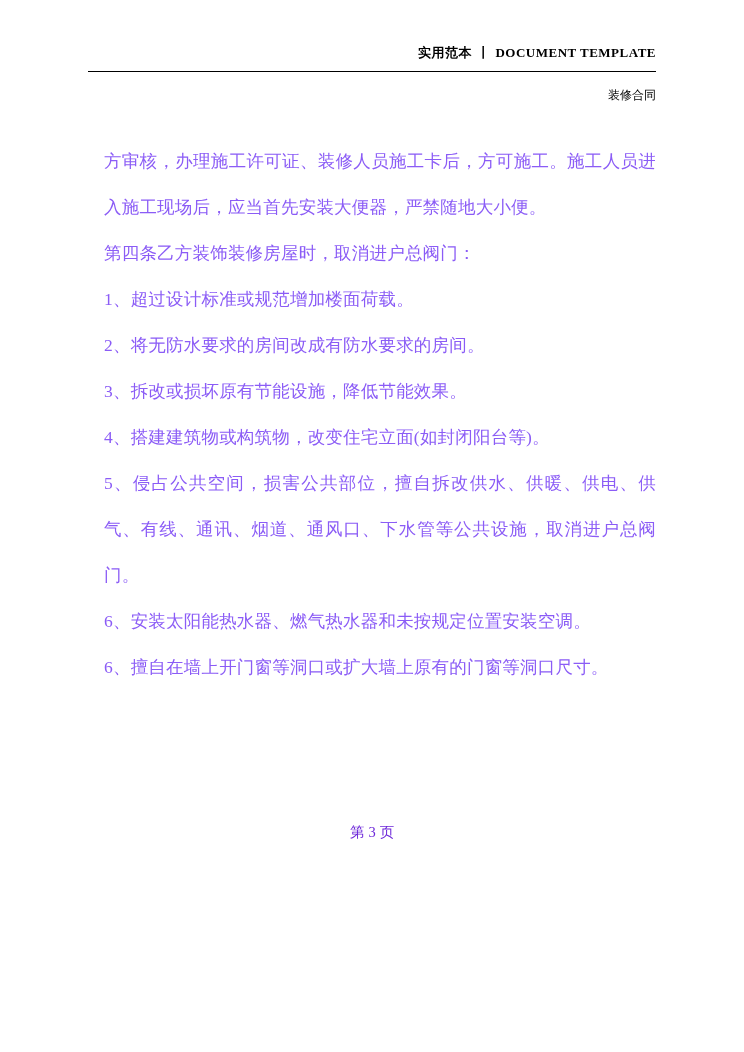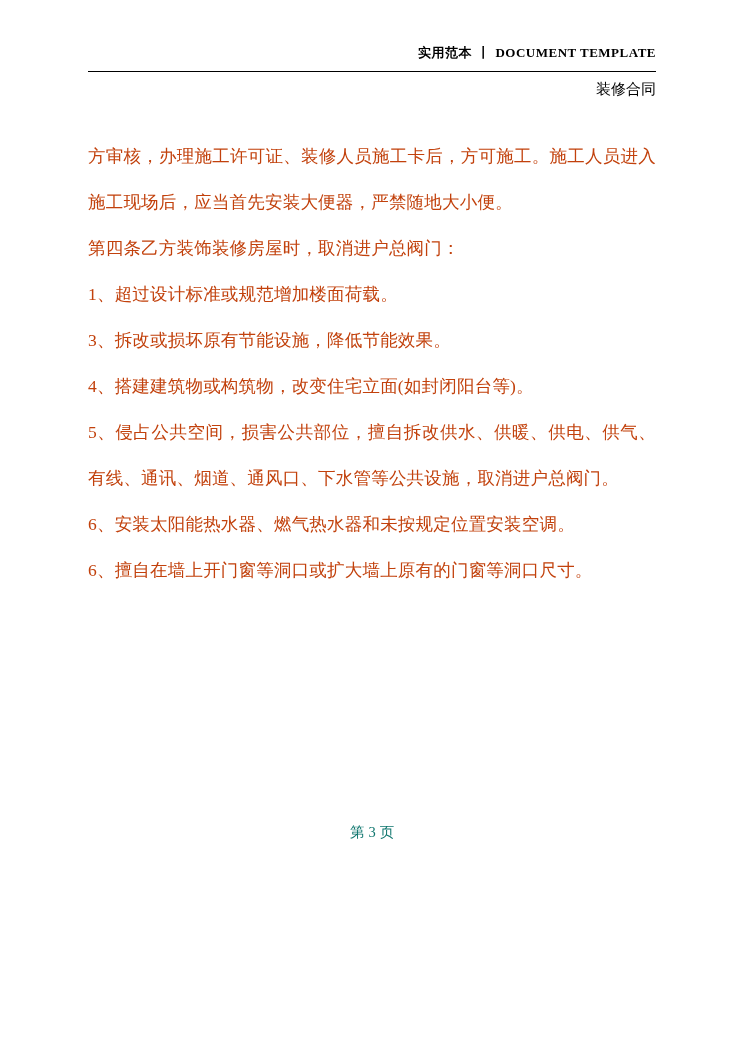--- a/index.html
+++ b/index.html
@@ -36,51 +36,51 @@
   .header-line-1 .sep {
     font-weight: bold;
     padding: 0 5px;
   }
   .header-rule {
     margin-top: 9px;
     border-bottom: 1.2px solid #000;
     width: 100%;
   }
   .header-line-2 {
-    margin-top: 8px;
+    margin-top: 15px;
     text-align: right;
     font-family: "Liberation Sans", "DejaVu Sans", sans-serif;
-    font-size: 15px;
+    font-size: 12px;
     color: #000;
   }
   .content {
     margin-top: 34px;
   }
   .content p {
-    margin: 0 0 0 0;
+    margin: 0 0 0 16px;
     font-family: "Liberation Serif", "DejaVu Serif", serif;
     font-size: 17.5px;
     line-height: 46px;
     text-align: justify;
     text-justify: inter-ideograph;
     letter-spacing: 0.2px;
-    color: #c2410c;
+    color: #8b5cf6;
   }
   .content p.indent {
     text-indent: 0;
   }
   .footer {
     position: absolute;
     left: 0;
     right: 0;
     bottom: 58px;
     text-align: center;
     font-family: "Liberation Serif", "DejaVu Serif", serif;
     font-size: 14.5px;
-    color: #0f766e;
+    color: #6d28d9;
   }
   .footer .pagenum {
     padding: 0 4px;
   }
 </style>
 </head>
 <body>
 
 <div class="page">
 
@@ -89,20 +89,21 @@
       <span>实用范本</span><span class="sep">丨</span><span>DOCUMENT TEMPLATE</span>
     </div>
     <div class="header-rule"></div>
     <div class="header-line-2">装修合同</div>
   </div>
 
   <div class="content">
     <p class="indent">方审核，办理施工许可证、装修人员施工卡后，方可施工。施工人员进入施工现场后，应当首先安装大便器，严禁随地大小便。</p>
     <p>第四条乙方装饰装修房屋时，取消进户总阀门：</p>
     <p>1、超过设计标准或规范增加楼面荷载。</p>
+    <p>2、将无防水要求的房间改成有防水要求的房间。</p>
     <p>3、拆改或损坏原有节能设施，降低节能效果。</p>
     <p>4、搭建建筑物或构筑物，改变住宅立面(如封闭阳台等)。</p>
     <p>5、侵占公共空间，损害公共部位，擅自拆改供水、供暖、供电、供气、有线、通讯、烟道、通风口、下水管等公共设施，取消进户总阀门。</p>
     <p>6、安装太阳能热水器、燃气热水器和未按规定位置安装空调。</p>
     <p>6、擅自在墙上开门窗等洞口或扩大墙上原有的门窗等洞口尺寸。</p>
   </div>
 
   <div class="footer">
     <span>第</span><span class="pagenum">3</span><span>页</span>
   </div>

